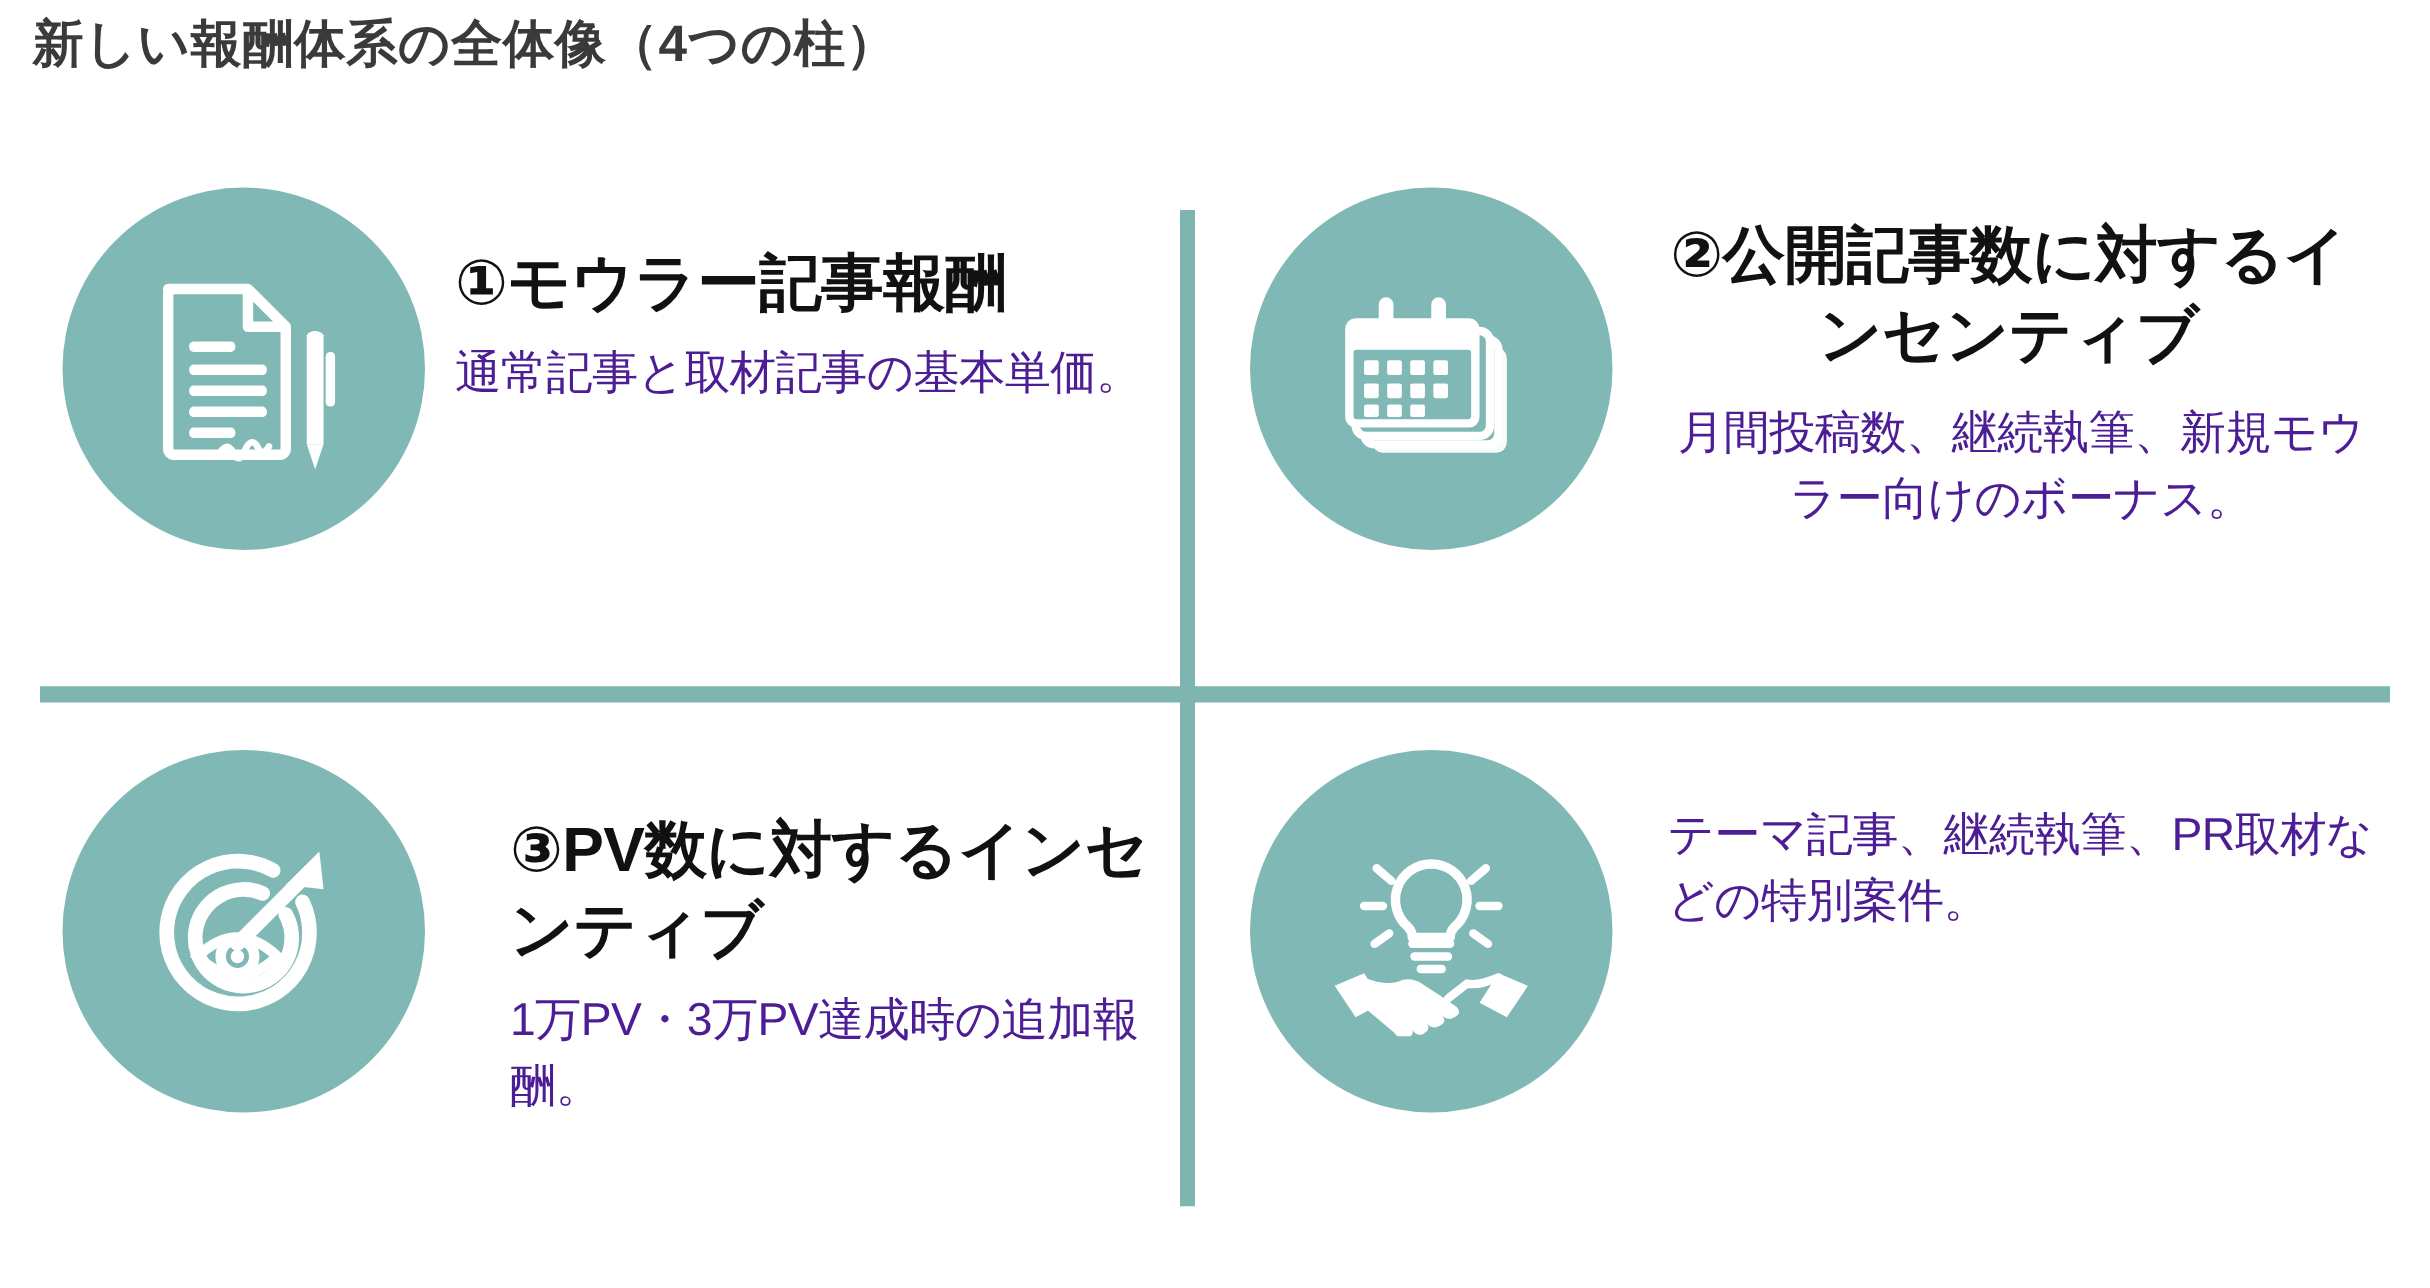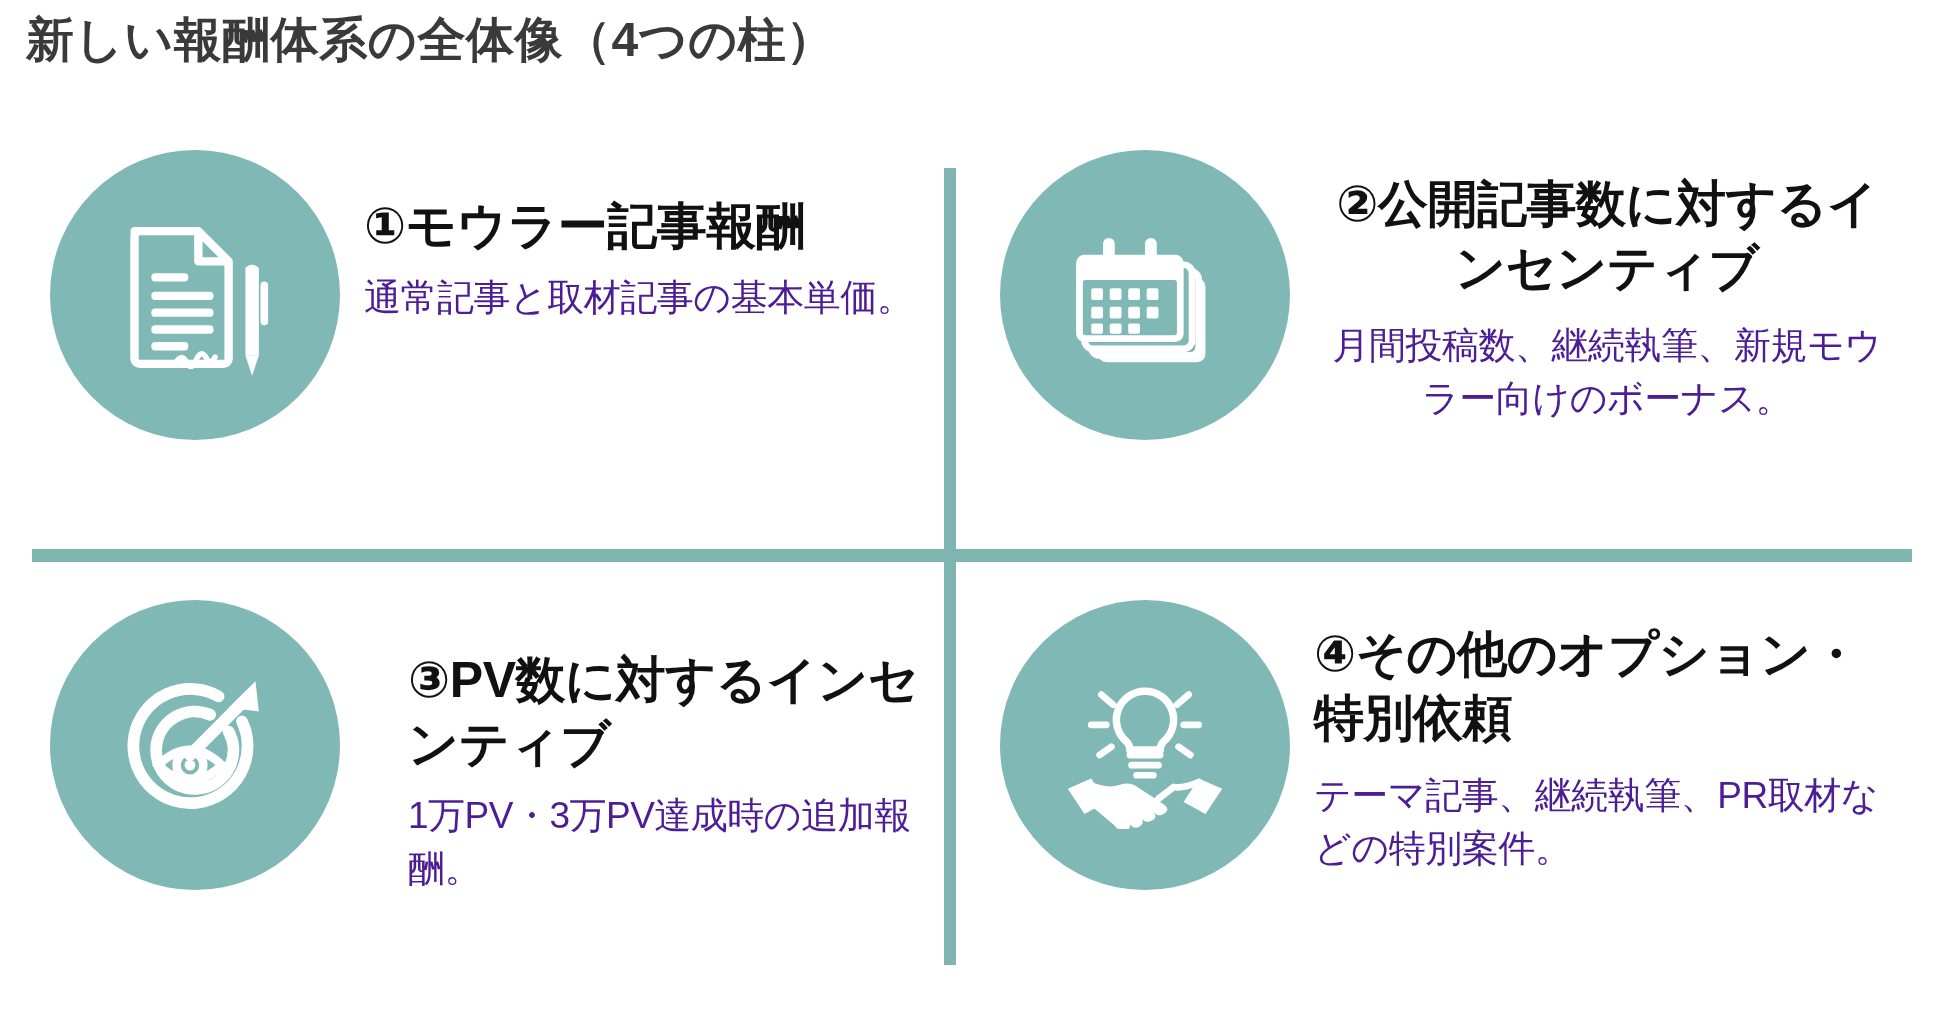--- a/index.html
+++ b/index.html
@@ -17,21 +17,21 @@
     background: #ffffff;
     overflow: hidden;
   }
 
   
   #title {
     position: absolute;
     left: 26px;
     top: 12px;
     width: 1700px;
-    font-size: 48px;
+    font-size: 41px;
     font-weight: 700;
     letter-spacing: 0.5px;
     color: #3a3a3a;
     line-height: 1.15;
     white-space: nowrap;
   }
 
   
   .divider-h {
     position: absolute;
@@ -97,21 +97,21 @@
   }
   .quad-body {
     font-size: 37px;
     font-weight: 400;
     color: #4c1d95;
     line-height: 1.42;
     margin: 0;
     letter-spacing: -0.5px;
   }
   #quad-2 .quad-body,
-  #quad-4 .quad-body { margin-top: 20px; }
+  #quad-4 .quad-body { margin-top: 20px; margin-left: 20px; }
 </style>
 </head>
 <body>
 
 <div id="slide">
 
   <div id="title">新しい報酬体系の全体像（4つの柱）</div>
 
   <div class="divider-h"></div>
   <div class="divider-v"></div>
@@ -232,18 +232,17 @@
           <path d="M4 76 l14 -6 l9 14 l-13 7 z" fill="#ffffff"></path>
           <path d="M96 76 l-14 -6 l-9 14 l13 7 z" fill="#ffffff"></path>
           <path d="M18 72 q10 4 16 2 q7 -3 13 2 q8 5 15 10 q3 3 -1 5 q-3 2 -6 -1
                    q3 3 -1 5 q-3 2 -6 -1 q2 3 -2 5 q-3 1 -5 -2 q1 3 -3 4 q-3 1 -6 -3
                    l-13 -11 z" fill="#ffffff"></path>
           <path d="M82 72 q-9 4 -15 3 l-9 7" fill="none" stroke="#ffffff" stroke-width="4" stroke-linecap="round"></path>
         </svg>
       </span>
     </div>
     <div class="quad-text">
-      <p class="quad-heading">④その他のオプション・特別依頼</p>
       <p class="quad-body">テーマ記事、継続執筆、PR取材などの特別案件。</p>
     </div>
   </div>
 
 </div>
 
 </body></html>

